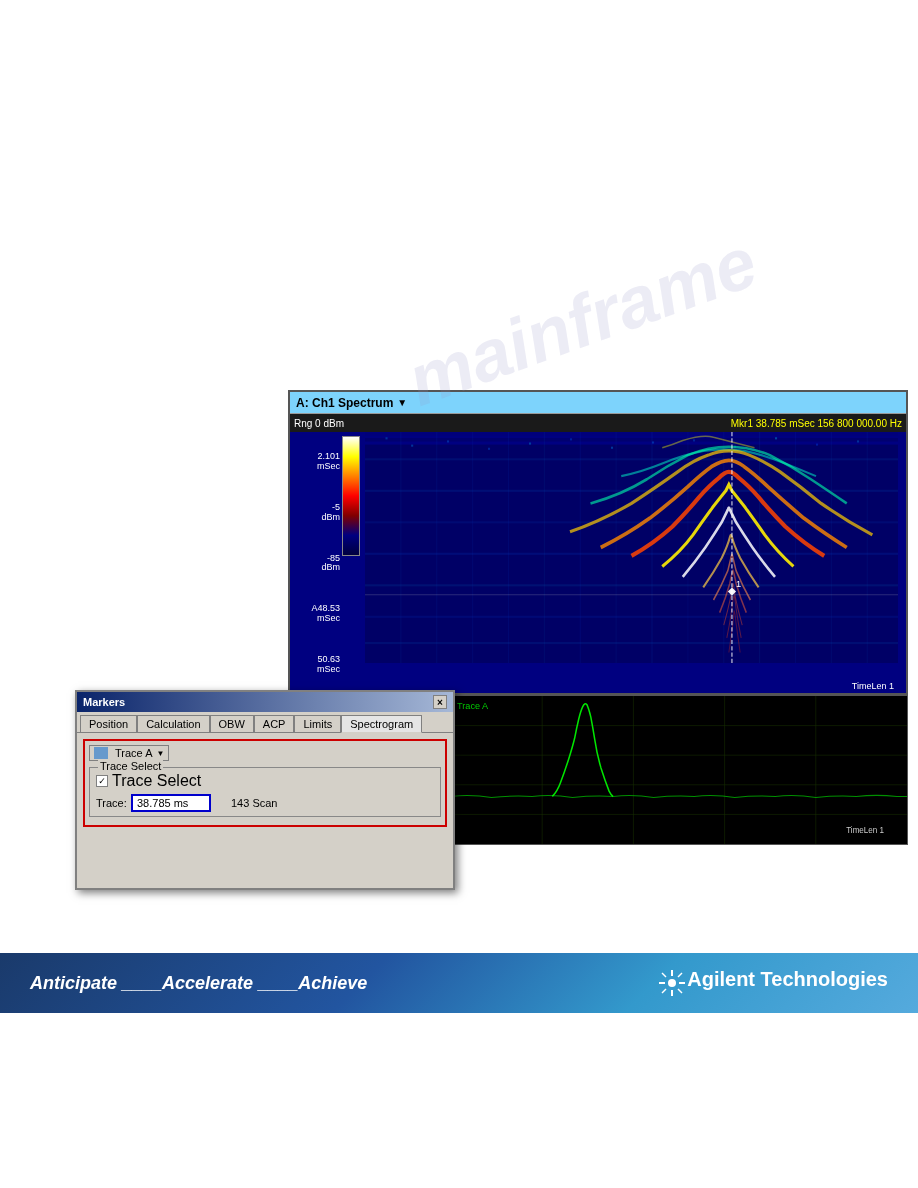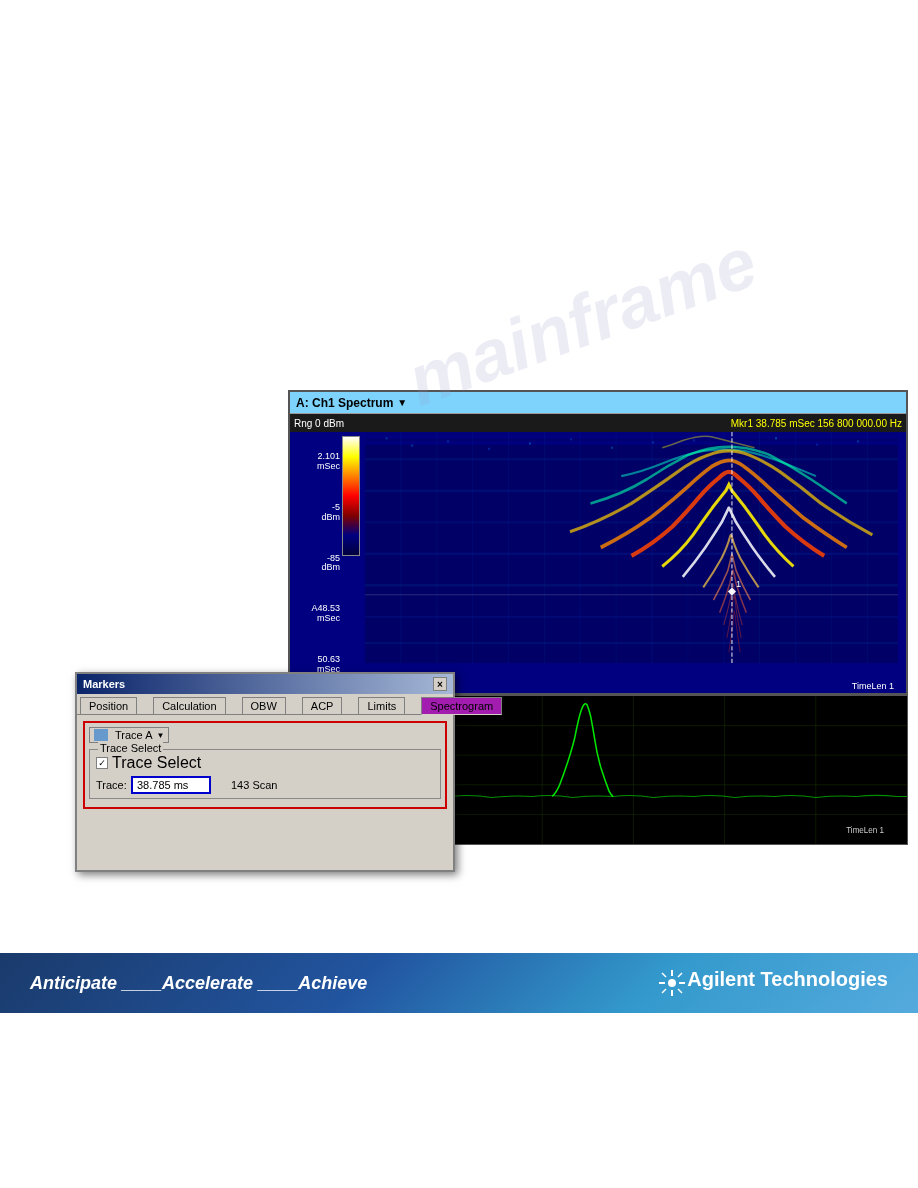--- a/index.html
+++ b/index.html
@@ -163,21 +163,21 @@
     .bottom-axis-line2 {
       font-size: 9px;
       color: #ffffff;
       text-align: right;
       padding-right: 4px;
     }
 
     
     .markers-dialog {
       position: absolute;
-      top: 672px;
+      top: 690px;
       left: 75px;
       width: 380px;
       height: 200px;
       background: #d4d0c8;
       border: 2px solid #808080;
       box-shadow: 3px 3px 8px rgba(0,0,0,0.5);
       z-index: 50;
     }
 
     .dialog-titlebar {
@@ -203,35 +203,35 @@
       font-size: 10px;
       color: #000;
       cursor: pointer;
     }
 
     .dialog-tabs {
       display: flex;
       background: #d4d0c8;
       border-bottom: 1px solid #808080;
       padding: 3px 3px 0 3px;
-      gap: 16px;
+      gap: 0;
     }
 
     .dialog-tab {
       padding: 2px 8px;
       font-size: 11px;
       background: #d4d0c8;
       border: 1px solid #808080;
       border-bottom: none;
       cursor: pointer;
       color: #000;
     }
 
     .dialog-tab.active {
-      background: #a21caf;
+      background: #e5e5e5;
       border-bottom: 1px solid #d4d0c8;
       margin-bottom: -1px;
       z-index: 1;
     }
 
     .dialog-body {
       padding: 6px;
       background: #d4d0c8;
     }
 

